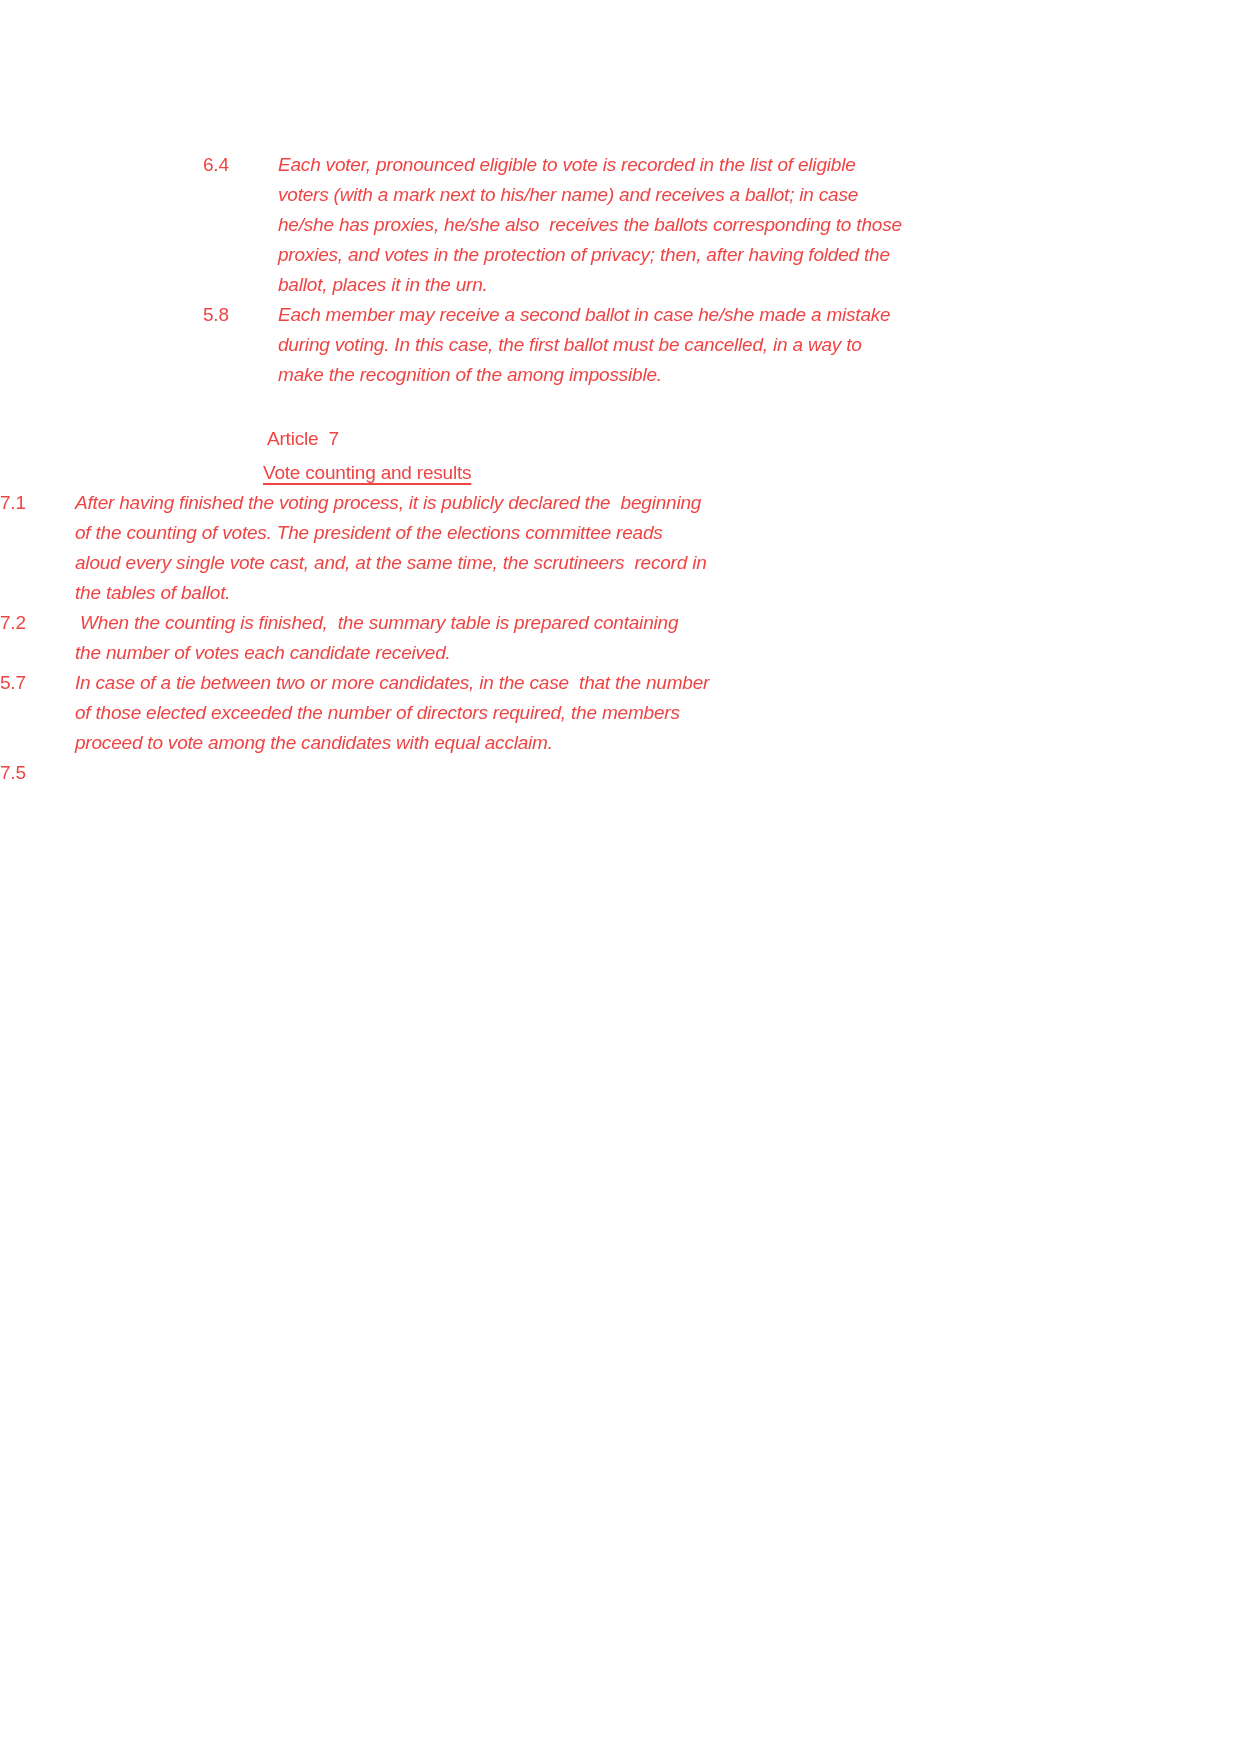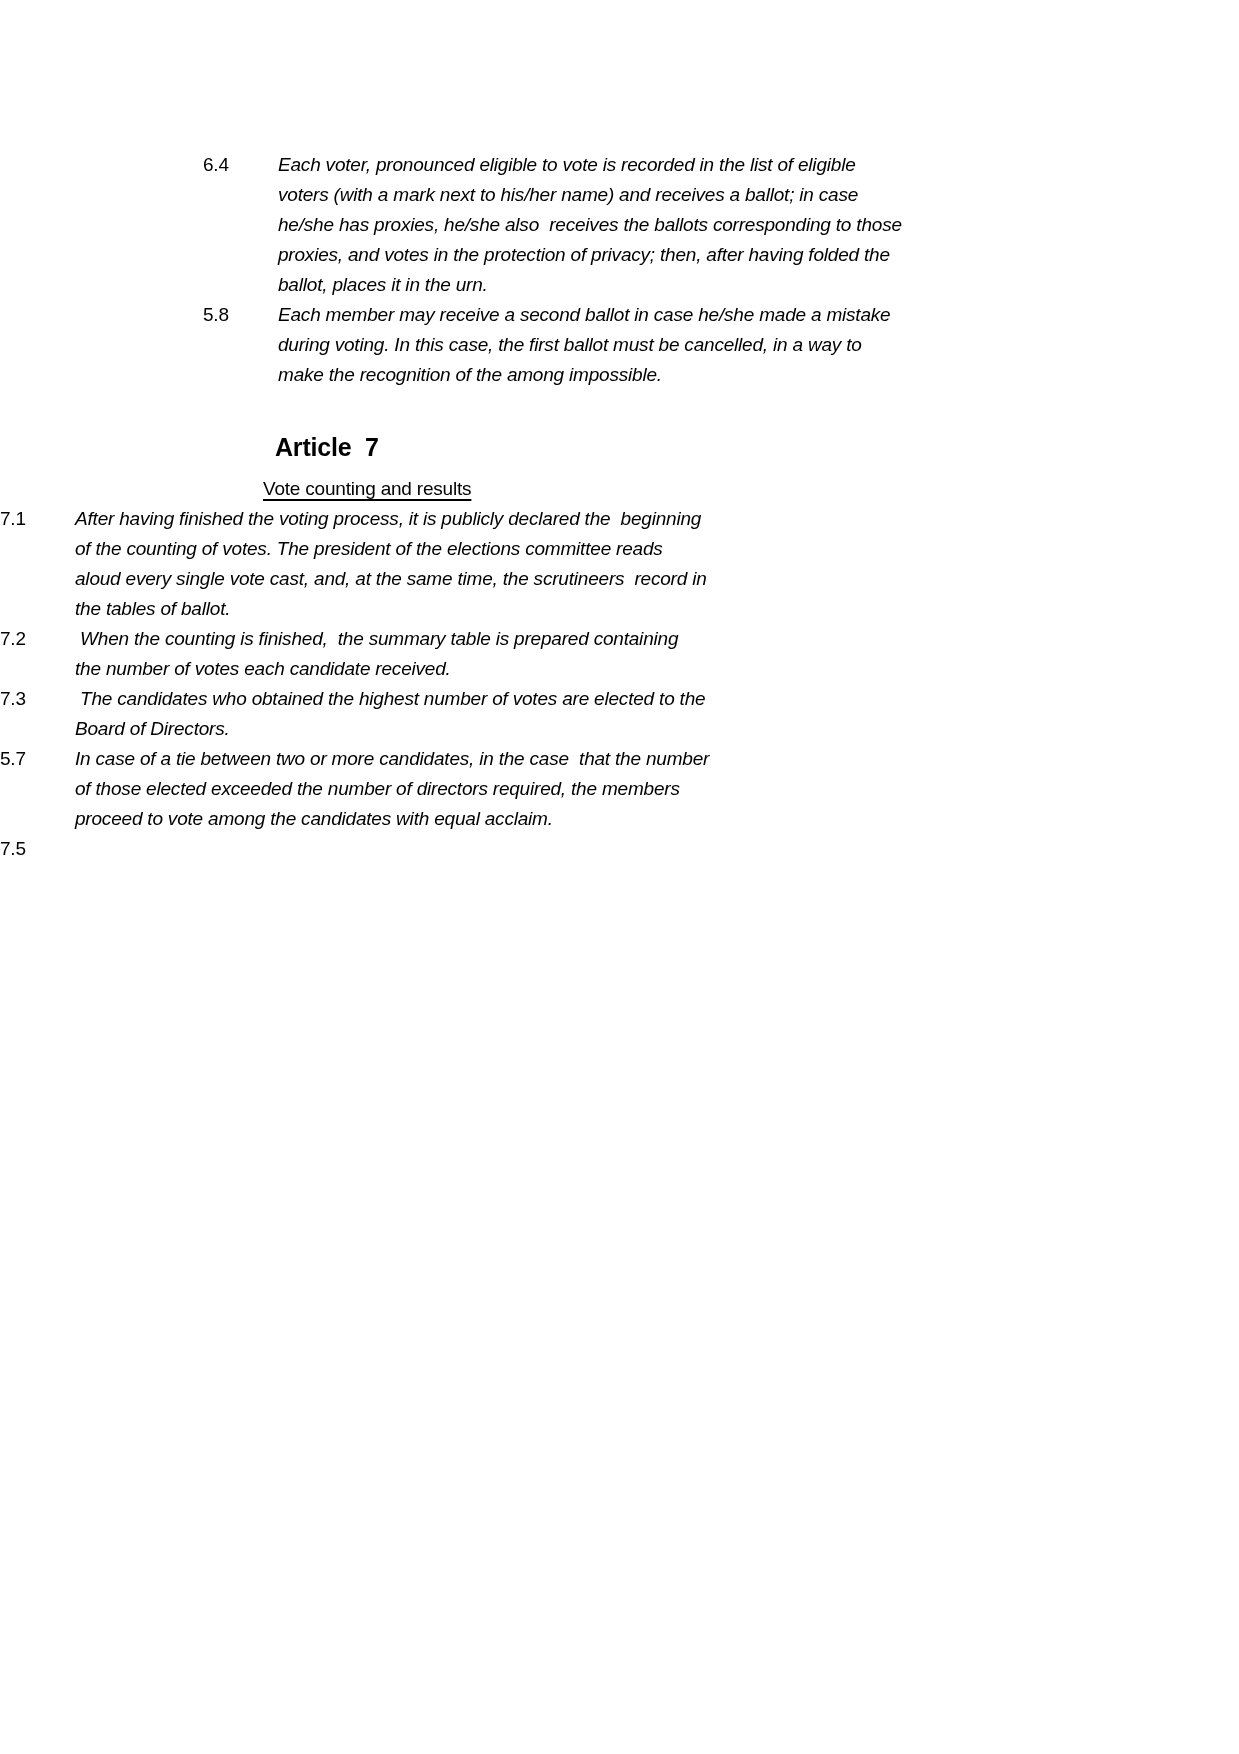--- a/index.html
+++ b/index.html
@@ -10,21 +10,21 @@
   .page {
     position: relative;
     width: 1130px;
     height: 1754px;
     background: #ffffff;
     overflow: hidden;
     font-family: "Liberation Sans", sans-serif;
     font-size: 19px;
     line-height: 30px;
     letter-spacing: -0.2px;
-    color: #000000;
+    color: #ef4444;
   }
   .content {
     padding-top: 150px;
   }
   .group6 { margin-left: 203px; }
   .group7 { }
   .heading-block { margin-left: 263px; }
   .clause {
     display: flex;
     align-items: flex-start;
@@ -34,23 +34,23 @@
     white-space: pre;
   }
   .clause-text {
     flex: 0 1 auto;
     max-width: 790px;
     white-space: pre-wrap;
     font-style: italic;
   }
   .blank-line { height: 30px; }
   .article-heading {
-    margin: 12px;
-    font-size: 25px;
-    font-weight: 700;
+    margin: 4px;
+    font-size: 19px;
+    font-weight: 400;
     line-height: 30px;
     white-space: pre-wrap;
   }
   .article-subheading {
     line-height: 30px;
     text-decoration: underline;
     text-decoration-thickness: 1.5px;
     text-underline-offset: 4px;
     white-space: pre-wrap;
   }
@@ -92,25 +92,20 @@
 of the counting of votes. The president of the elections committee reads
 aloud every single vote cast, and, at the same time, the scrutineers  record in
 the tables of ballot.</div>
       </div>
       <div class="clause">
         <div class="clause-num">7.2</div>
         <div class="clause-text"> When the counting is finished,  the summary table is prepared containing
 the number of votes each candidate received.</div>
       </div>
       <div class="clause">
-        <div class="clause-num">7.3</div>
-        <div class="clause-text"> The candidates who obtained the highest number of votes are elected to the
-Board of Directors.</div>
-      </div>
-      <div class="clause">
         <div class="clause-num">5.7</div>
         <div class="clause-text">In case of a tie between two or more candidates, in the case  that the number
 of those elected exceeded the number of directors required, the members
 proceed to vote among the candidates with equal acclaim.</div>
       </div>
       <div class="clause">
         <div class="clause-num">7.5</div>
       </div>
     </section>
 

